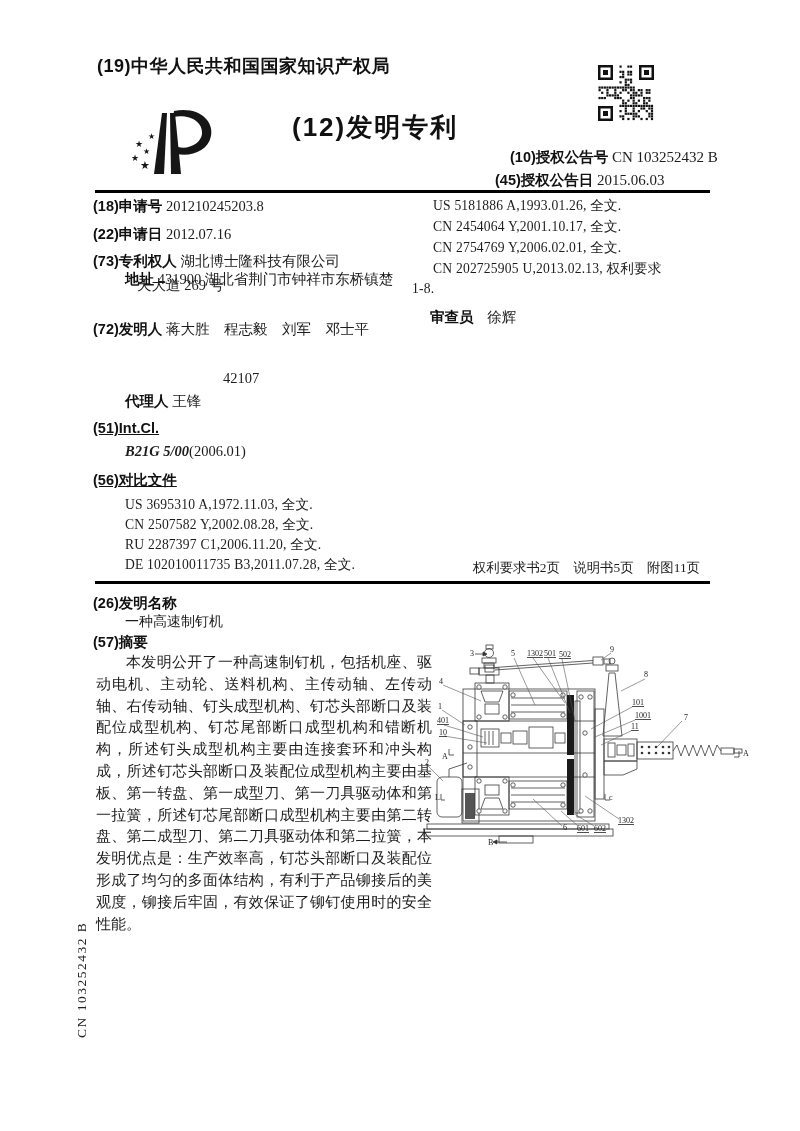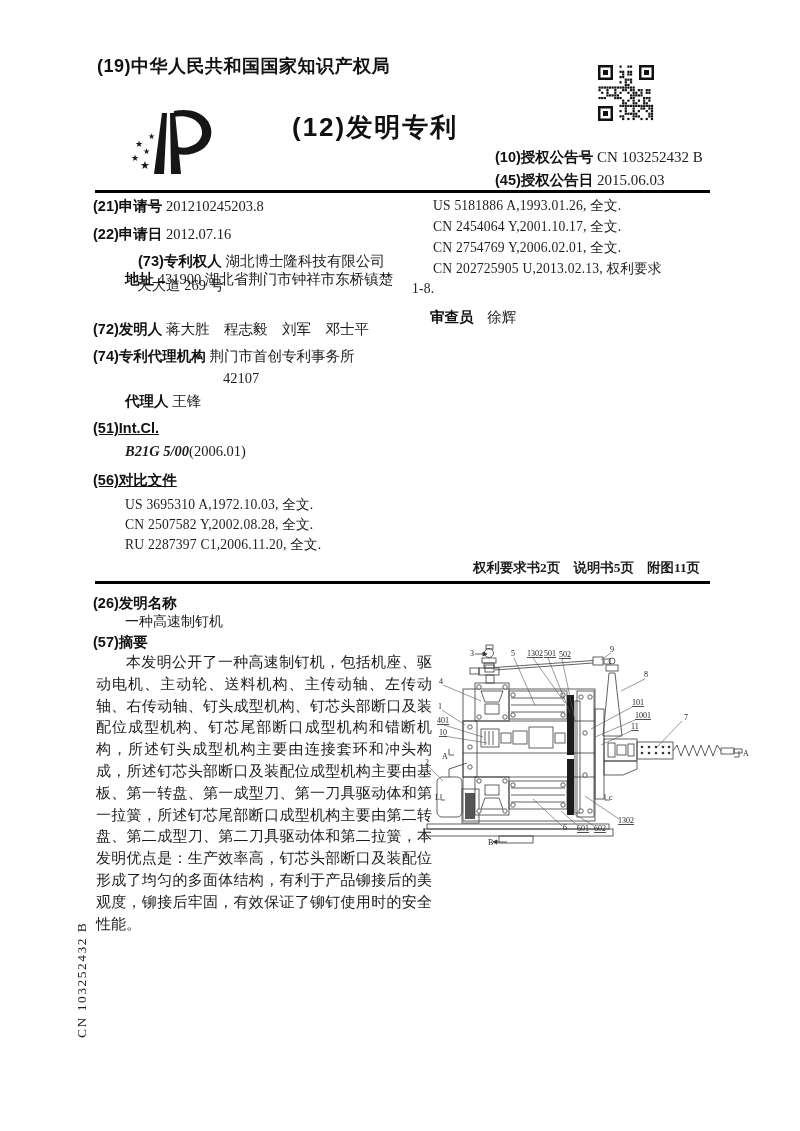--- a/index.html
+++ b/index.html
@@ -202,80 +202,77 @@
         <text x="9" y="43" font-size="9">★</text>
         <text x="17" y="50" font-size="8">★</text>
         <text x="5" y="57" font-size="9">★</text>
         <text x="14" y="65" font-size="11">★</text>
       </g>
     </svg>
   </div>
 
   <div class="abs doctype lbl" style="left:292px;top:110px;">(12)发明专利</div>
 
-  <div class="abs pubrow" style="left:495px;top:148px;">
+  <div class="abs pubrow" style="left:510px;top:148px;">
     <span class="lbl">(10)授权公告号</span>
     <span class="val">CN 103252432 B</span>
   </div>
   <div class="abs pubrow" style="left:495px;top:171px;">
     <span class="lbl">(45)授权公告日</span>
     <span class="val">2015.06.03</span>
   </div>
 
   <div class="hr" style="left:95px;top:190px;width:615px;"></div>
 
   <div class="abs row" style="left:93px;top:197px;">
-    <span class="lbl">(21)申请号</span>
+    <span class="lbl">(18)申请号</span>
     <span class="val">201210245203.8</span>
   </div>
   <div class="abs row" style="left:93px;top:225px;">
     <span class="lbl">(22)申请日</span>
     <span class="val">2012.07.16</span>
   </div>
-  <div class="abs row" style="left:93px;top:252px;margin-left:45px;">
+  <div class="abs row" style="left:93px;top:252px;">
     <span class="lbl">(73)专利权人</span>
     <span class="val">湖北博士隆科技有限公司</span>
   </div>
   <div class="abs row" style="left:125px;top:270px;">
     <span class="lbl">地址</span>
     <span class="val">431900 湖北省荆门市钟祥市东桥镇楚</span>
   </div>
   <div class="abs row val" style="left:137px;top:276px;text-align:right;">天大道 269 号</div>
   <div class="abs row" style="left:93px;top:320px;">
     <span class="lbl">(72)发明人</span>
     <span class="val">蒋大胜　程志毅　刘军　邓士平</span>
   </div>
-  <div class="abs row" style="left:93px;top:347px;">
-    <span class="lbl">(74)专利代理机构</span>
-    <span class="val">荆门市首创专利事务所</span>
-  </div>
   <div class="abs row val" style="left:223px;top:370px;">42107</div>
   <div class="abs row" style="left:125px;top:392px;">
     <span class="lbl">代理人</span>
     <span class="val">王锋</span>
   </div>
   <div class="abs row lbl" style="left:93px;top:420px;text-decoration:underline;">(51)Int.Cl.</div>
   <div class="abs row" style="left:125px;top:443px;">
     <span class="val intcl">B21G 5/00</span><span class="val">(2006.01)</span>
   </div>
   <div class="abs row lbl" style="left:93px;top:471px;text-decoration:underline;">(56)对比文件</div>
-  <div class="abs ref val" style="left:125px;top:496px;">US 3695310 A,1972.10.03, 全文.</div>
+  <div class="abs ref val" style="left:125px;top:496px;">US 3695310 A,1972.11.03, 全文.</div>
   <div class="abs ref val" style="left:125px;top:516px;">CN 2507582 Y,2002.08.28, 全文.</div>
   <div class="abs ref val" style="left:125px;top:536px;">RU 2287397 C1,2006.11.20, 全文.</div>
+  <div class="abs ref val" style="left:125px;top:556px;">DE 102010011735 B3,2011.07.28, 全文.</div>
 
   <div class="abs ref val" style="left:433px;top:197px;">US 5181886 A,1993.01.26, 全文.</div>
   <div class="abs ref val" style="left:433px;top:218px;">CN 2454064 Y,2001.10.17, 全文.</div>
   <div class="abs ref val" style="left:433px;top:239px;">CN 2754769 Y,2006.02.01, 全文.</div>
   <div class="abs ref val" style="left:433px;top:260px;">CN 202725905 U,2013.02.13, 权利要求</div>
   <div class="abs ref val" style="left:412px;top:281px;text-align:right;">1-8.</div>
   <div class="abs row" style="left:430px;top:308px;">
     <span class="lbl">审查员</span>
     <span class="val" style="margin-left:10px;">徐辉</span>
   </div>
-  <div class="abs pages val" style="left:430px;top:559px;width:270px;text-align:right;font-weight:bold;">权利要求书2页　说明书5页　附图11页</div>
+  <div class="abs pages val" style="left:430px;top:559px;width:270px;text-align:right;">权利要求书2页　说明书5页　附图11页</div>
 
   <div class="hr" style="left:95px;top:581px;width:615px;"></div>
 
   <div class="abs row lbl" style="left:93px;top:594px;">(26)发明名称</div>
   <div class="abs val" style="left:125px;top:613px;font-size:14px;">一种高速制钉机</div>
   <div class="abs row lbl" style="left:93px;top:633px;">(57)摘要</div>
   <div class="abstract">
     <p>本发明公开了一种高速制钉机，包括机座、驱动电机、主动轮、送料机构、主传动轴、左传动轴、右传动轴、钉头成型机构、钉芯头部断口及装配位成型机构、钉芯尾部断口成型机构和错断机构，所述钉头成型机构主要由连接套环和冲头构成，所述钉芯头部断口及装配位成型机构主要由基板、第一转盘、第一成型刀、第一刀具驱动体和第一拉簧，所述钉芯尾部断口成型机构主要由第二转盘、第二成型刀、第二刀具驱动体和第二拉簧，本发明优点是：生产效率高，钉芯头部断口及装配位形成了均匀的多面体结构，有利于产品铆接后的美观度，铆接后牢固，有效保证了铆钉使用时的安全性能。</p>
   </div>
 

